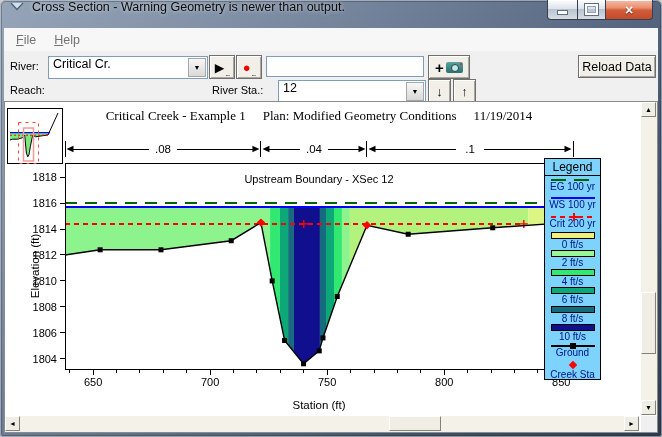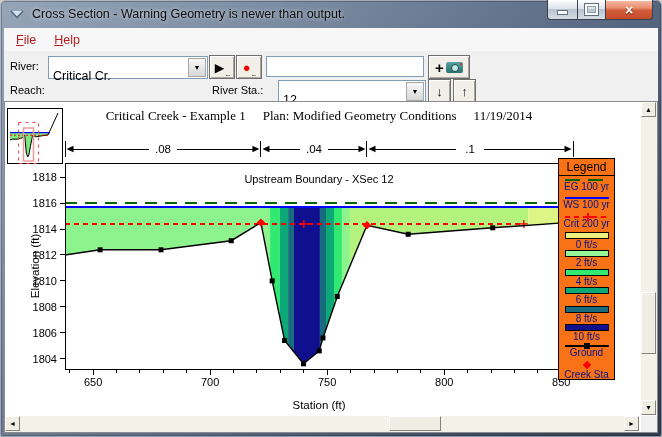--- a/index.html
+++ b/index.html
@@ -1,63 +1,63 @@
 <!DOCTYPE html>
 <html><head>
 <meta charset="utf-8">
 <style>
   html,body{margin:0;padding:0;background:#d4d0c8;font-family:"Liberation Sans",sans-serif;}
   .window{position:relative;width:662px;height:437px;overflow:hidden;
     background:linear-gradient(135deg,#96a5b8 0%,#7d8da3 25%,#5c6c86 55%,#3f4e66 80%,#2e3a4e 100%);
     border-radius:6px 6px 3px 3px;
     box-shadow:inset 0 0 0 1px rgba(255,255,255,.45), inset 0 0 0 2px rgba(25,35,55,.3);}
   
-  .titlebar{position:absolute;left:0;top:0;right:0;height:28px;display:flex;align-items:center;padding-left:9px;}
+  .titlebar{position:absolute;left:0;top:0;right:0;height:28px;display:flex;align-items:flex-start;padding-left:9px;}
   .title-text{font-size:12.5px;color:#0c0c0c;margin-left:7px;text-shadow:0 0 4px rgba(255,255,255,.75);white-space:nowrap;}
   .caption-buttons{position:absolute;top:0;right:9px;display:flex;}
   .cap-btn{height:19px;border:1px solid #37404e;border-top:none;display:flex;align-items:center;justify-content:center;
     background:linear-gradient(180deg,#fdfdfe,#dde3ea 45%,#b9c4d0 50%,#d6dde4);box-shadow:inset 0 1px 0 rgba(255,255,255,.9);}
   .cap-min{width:29px;border-radius:0 0 0 4px;}
   .cap-max{width:27px;border-left:none;border-right:none;}
   .cap-close{width:46px;border-radius:0 0 4px 0;
     background:linear-gradient(180deg,#f7bca9,#e9906f 40%,#d25b39 55%,#c44c2c);}
   .g-min{width:9px;height:3px;background:#fff;box-shadow:0 0 0 1px #5f6e80;margin-top:6px;}
   .g-max{width:9px;height:7px;border:2px solid #fff;box-shadow:0 0 0 1px #5f6e80, inset 0 0 0 1px #8fa0b2;}
   .g-close{color:#fff;font-weight:bold;font-size:14px;line-height:16px;text-shadow:0 1px 1px #6e2512;}
   
   .client{position:absolute;left:4px;top:28px;width:654px;height:405px;background:#f0f0f0;}
   .menubar{height:23px;background:#f7f7f7;display:flex;align-items:center;padding-left:3px;}
-  .menu-item{display:inline-block;padding:3px 9px;font-size:12.5px;color:#b91c1c;}
+  .menu-item{display:inline-block;padding:3px 9px;font-size:12.5px;color:#737373;}
   .menu-item::first-letter{text-decoration:underline;}
   
   .toolbar{position:relative;height:50px;background:#f0f0f0;}
   .tb-label{position:absolute;font-size:11px;color:#000;line-height:21px;white-space:nowrap;}
   .combo{position:absolute;height:21px;background:#fff;border:1px solid #7f9db9;font-size:12.5px;}
-  .combo .val{position:absolute;left:4px;top:12px;right:18px;white-space:nowrap;overflow:hidden;color:#000;}
+  .combo .val{position:absolute;left:4px;top:0;right:18px;white-space:nowrap;overflow:hidden;color:#000;}
   .combo .drop{position:absolute;right:1px;top:1px;bottom:1px;width:16px;color:#000;
     background:linear-gradient(180deg,#f8f8f8,#d8d8d8);border:1px solid #a6a6a6;
     display:flex;align-items:center;justify-content:center;font-size:7px;}
   .tb-btn{position:absolute;height:22px;background:#f1efe8;border:1px solid #6f6f6f;
     box-shadow:inset 1px 1px 0 #ffffff, inset -1px -1px 0 #a9a7a0;
     display:flex;align-items:center;justify-content:center;font-size:12.5px;color:#000;}
   .dots{font-size:8px;line-height:4px;align-self:flex-end;margin:0 0 2px 1px;letter-spacing:-1px;}
   .field{position:absolute;height:21px;border:1px solid #7f9db9;background:#fff;font-size:12px;padding:0 4px;box-sizing:border-box;font-family:"Liberation Sans",sans-serif;}
   .cam{position:relative;width:17px;height:11px;background:linear-gradient(#57a3a3,#2e6e6e);border-radius:2px;margin-left:2px;}
   .cam::before{content:"";position:absolute;left:5px;top:2px;width:6px;height:6px;border-radius:50%;background:#c8e8e8;border:1px solid #1c4c4c;}
   .cam::after{content:"";position:absolute;right:1px;top:1px;width:2px;height:2px;background:#d23a2a;}
   .plus-glyph{font-weight:bold;font-size:15px;line-height:15px;}
   .arrow-glyph{font-weight:bold;font-size:13px;}
   
   .plot-panel{position:absolute;left:0;top:73px;width:652px;height:330px;background:#fff;border:1px solid #8b8b8b;box-sizing:content-box;overflow:hidden;}
   .chart-title{position:absolute;left:0;top:6px;width:628px;text-align:center;font-size:13px;color:#000;white-space:nowrap;font-family:Liberation Serif, serif;}
   .chart-title .gap{margin:0 17px;}
   .chart-subtitle{position:absolute;left:0;top:23px;width:628px;text-align:center;font-size:11px;color:#000;margin-top:48px;}
   .plot-svg{position:absolute;left:0;top:0;}
   
-  .legend{position:absolute;left:553px;top:56px;width:57px;height:222px;border:1px solid #000;background:#f97316;box-sizing:border-box;}
+  .legend{position:absolute;left:539px;top:56px;width:57px;height:222px;border:1px solid #000;background:#7dd3fc;box-sizing:border-box;}
   .legend-title{font-size:12px;color:#000;text-align:center;height:16px;line-height:16px;border-bottom:1px solid #000;}
   .leg-item{height:18.5px;display:flex;flex-direction:column;align-items:center;justify-content:center;gap:1px;}
   .leg-label{font-size:10px;color:#00128b;line-height:10px;white-space:nowrap;}
   .sw{width:44px;display:block;}
   .sw.fill{height:7px;border:1px solid #000;box-sizing:border-box;}
   .sw.ws{height:2px;}
   .sw.eg{height:2px;}
   .sw.crit{height:2px;position:relative;}
   .sw.crit .plus{position:absolute;left:19px;top:-3px;width:8px;height:8px;}
   .sw.crit .plus::before{content:"";position:absolute;left:0;top:3px;width:8px;height:2px;background:#ff0000;}
@@ -116,20 +116,21 @@
         </div>
       <div class="tb-btn" style="left:232px;top:4px;width:24px;">
           <span style="color:#e00;font-size:13px;">●</span>
           <span class="dots">...</span>
         </div>
       <input class="field" style="left: 262px; top: 5px; width: 158px;" value="">
       <div class="tb-btn" style="left:424px;top:4px;width:40px;">
           <span class="plus-glyph">+</span>
           <span class="cam"></span>
         </div>
+      <div class="tb-btn" style="left:574px;top:4px;width:76px;height:21px;">Reload Data</div>
 
       <span class="tb-label" style="left:6px;top:29px;">Reach:</span>
       <span class="tb-label" style="left:208px;top:29px;">River Sta.:</span>
       <div class="combo" style="left:274px;top:29px;width:146px;">
         <span class="val">12</span>
         <span class="drop">▼</span>
       </div>
       <div class="tb-btn" style="left:424px;top:28px;width:21px;">
           <span class="arrow-glyph">↓</span>
         </div>

